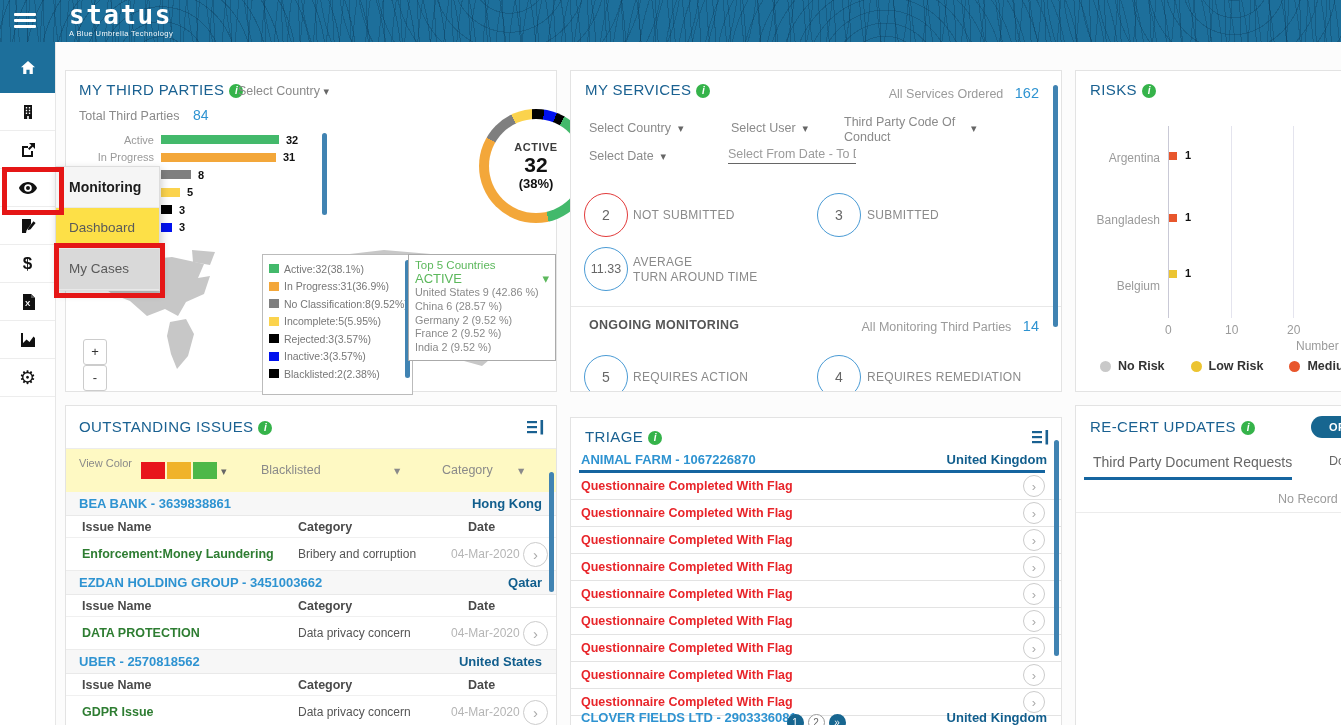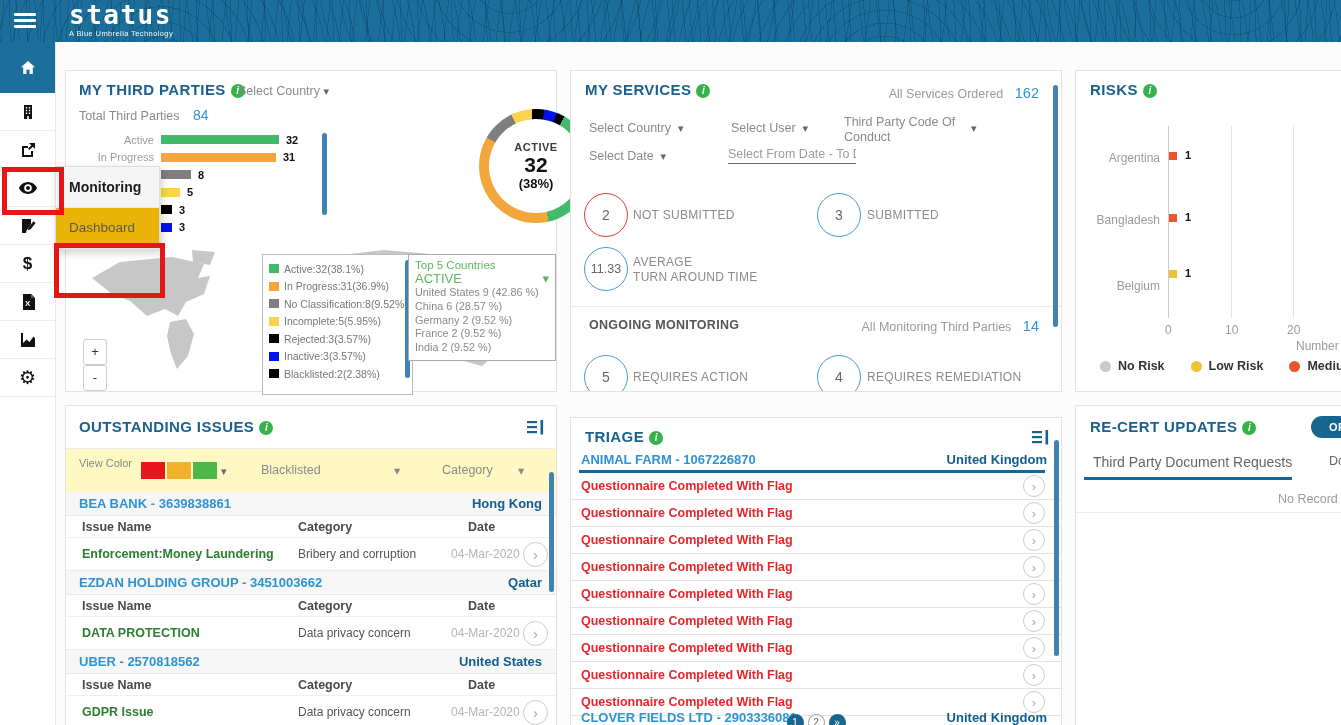--- a/index.html
+++ b/index.html
@@ -19,30 +19,30 @@
   .logo .word{font-size:26px;font-weight:bold;letter-spacing:1.5px;font-family:"DejaVu Sans Mono","Liberation Mono",monospace;line-height:27px;}
   .logo .tag{font-size:7.5px;letter-spacing:.4px;opacity:.95;}
   
   .sidebar{position:absolute;left:0;top:42px;width:55px;height:683px;background:#fff;border-right:1px solid #e7e7e7;z-index:30;}
   .side-item{height:37px;border-bottom:1px solid #ededed;display:flex;align-items:center;justify-content:center;cursor:pointer;}
   .side-item.active{height:51px;background:#1d6f9b;border-bottom:none;}
   .side-item svg{display:block;}
   .dollar-glyph{font-size:17px;font-weight:bold;color:#111;}
   .gear-glyph{font-size:19px;color:#111;font-family:"DejaVu Sans",sans-serif;line-height:19px;}
   
-  .flyout{position:absolute;left:55px;top:166px;width:103px;background:#eab308;border:1px solid #ddd;
+  .flyout{position:absolute;left:55px;top:166px;width:103px;background:#fde047;border:1px solid #ddd;
           box-shadow:2px 3px 8px rgba(0,0,0,.18);z-index:50;}
   .flyout-item{height:40px;line-height:40px;padding-left:13px;font-size:13.5px;color:#5a5a5a;border-bottom:1px solid #e8e8e8;cursor:pointer;}
   .flyout-head{font-weight:bold;font-size:14px;color:#1c1c1c;background:#f5f5f5;}
   .flyout-active{background:#d9d9d9;}
   
   .annotate{position:absolute;border:5px solid #e51616;z-index:60;pointer-events:none;}
   
   .panel{position:absolute;background:#fff;border:1px solid #e3e3e3;}
-  .ptitle{font-size:15px;font-weight:bold;color:#1a6191;letter-spacing:.4px;}
+  .ptitle{font-size:15px;font-weight:normal;color:#1a6191;letter-spacing:.4px;}
   .info-icon{display:inline-block;width:14px;height:14px;border-radius:50%;background:#35b34a;color:#fff;
              font-size:10px;font-style:italic;font-weight:bold;text-align:center;line-height:14px;vertical-align:1px;margin-left:5px;}
   .chev{color:#666;font-size:11px;}
   .vscroll{position:absolute;width:5px;border-radius:3px;background:#4083b2;}
   .filter-svg{fill:#1a6191;}
   .blueval{color:#2e93d1;}
   
   #panel-tp{left:65px;top:70px;width:490px;height:320px;}
   #panel-svc{left:570px;top:70px;width:490px;height:320px;overflow:hidden;}
   #panel-risks{left:1075px;top:70px;width:430px;height:320px;overflow:hidden;}
@@ -233,20 +233,21 @@
       </span>
   </div>
   <div class="side-item">
     <span class="gear-glyph">⚙</span>
   </div>
 </div>
 
 <div class="flyout">
   <div class="flyout-item flyout-head">Monitoring</div>
   <div class="flyout-item">Dashboard</div>
+  <div class="flyout-item flyout-active">My Cases</div>
 </div>
 
 <div class="annotate" style="left:2px;top:167px;width:52px;height:38px;"></div>
 <div class="annotate" style="left:54px;top:243px;width:101px;height:45px;"></div>
 
 <div class="panel" id="panel-tp">
   <div class="tp-head">
     <span class="ptitle">MY THIRD PARTIES</span><span class="info-icon">i</span>
   </div>
   <div class="tp-select">

